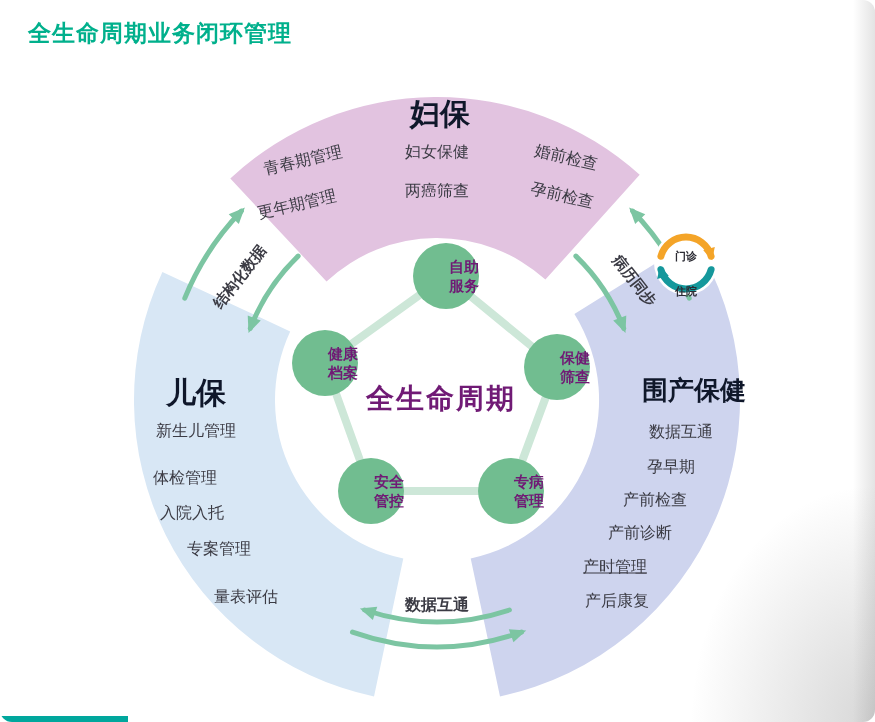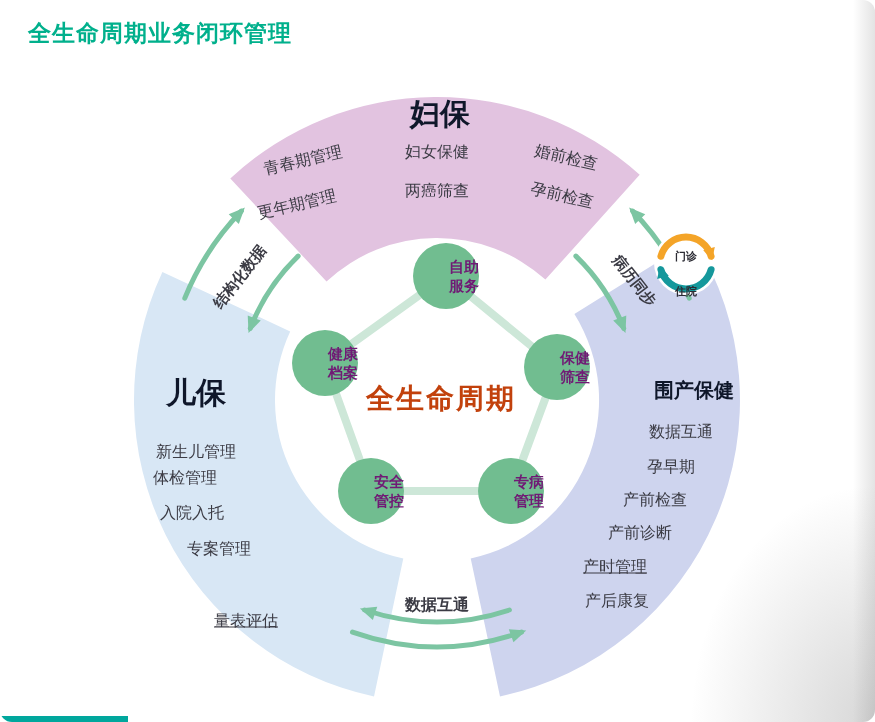--- a/index.html
+++ b/index.html
@@ -12,21 +12,21 @@
     position:absolute; left:28px; top:18px; font-size:23px; font-weight:700;
     color:#00b08c; letter-spacing:1px; white-space:nowrap;
   }
   .abs {
     position:absolute; white-space:nowrap;
     transform:translate(-50%,-50%) rotate(var(--r,0deg));
   }
   .sector-title { font-weight:700; color:#0f172a; }
   .item { font-size:16px; font-weight:500; color:#3b3b44; }
   .conn { font-size:15px; font-weight:700; color:#3b3b44; }
-  .center-label { font-size:28px; font-weight:700; color:#c2410c; letter-spacing:2px; }
+  .center-label { font-size:28px; font-weight:700; color:#701a75; letter-spacing:2px; }
   .node {
     position:absolute; transform:translate(-50%,-50%);
     width:66px; height:66px; border-radius:50%; background:#71bd90; color:#701a75;
     display:flex; flex-direction:column; align-items:flex-end; justify-content:center;
     font-size:15px; font-weight:700; line-height:1.3;
   }
   .badge-text { font-size:11px; font-weight:700; color:#2b2b33; line-height:1.35; text-align:center; }
   .edge-shade {
     position:absolute; right:0; top:0; width:22px; height:722px;
     background:linear-gradient(to right, rgba(130,130,130,0) 0%, rgba(130,130,130,0.22) 100%);
@@ -72,34 +72,34 @@
     <path d="M 509.4 610 Q 437 634 364.6 610" fill="none" stroke="#7cc5a2" stroke-width="5" stroke-linecap="round" marker-end="url(#mGreen)"></path>
     <path d="M 352.5 632.1 Q 437 662 521.5 632.1" fill="none" stroke="#7cc5a2" stroke-width="5" stroke-linecap="round" marker-end="url(#mGreen)"></path>
 
     <circle cx="686" cy="263" r="32" fill="#ffffff"></circle>
     <path d="M 660.9 256.3 A 26 26 0 0 1 711.1 256.3" fill="none" stroke="#f4a428" stroke-width="7" stroke-linecap="round" marker-end="url(#mOrange)"></path>
     <path d="M 711.1 269.7 A 26 26 0 0 1 660.9 269.7" fill="none" stroke="#15989c" stroke-width="7" stroke-linecap="round" marker-end="url(#mTeal)"></path>
   </svg>
 
   <div class="abs sector-title" style="left:440px; top:114px; font-size:30px;">妇保</div>
   <div class="abs sector-title" style="left:196px; top:393px; font-size:30px;">儿保</div>
-  <div class="abs sector-title" style="left:694px; top:390px; font-size:20px;">围产保健</div>
+  <div class="abs sector-title" style="left:694px; top:390px; font-size:26px;">围产保健</div>
 
   <div class="abs item" style="left:303px; top:161px; --r:-13deg;">青春期管理</div>
   <div class="abs item" style="left:297px; top:205px; --r:-13deg;">更年期管理</div>
   <div class="abs item" style="left:437px; top:152px;">妇女保健</div>
   <div class="abs item" style="left:437px; top:191px;">两癌筛查</div>
   <div class="abs item" style="left:566px; top:158px; --r:13deg;">婚前检查</div>
   <div class="abs item" style="left:562px; top:196px; --r:13deg;">孕前检查</div>
 
-  <div class="abs item" style="left:196px; top:431px;margin-top:21px;">新生儿管理</div>
+  <div class="abs item" style="left:196px; top:431px;">新生儿管理</div>
   <div class="abs item" style="left:185px; top:478px;">体检管理</div>
   <div class="abs item" style="left:192px; top:513px;">入院入托</div>
   <div class="abs item" style="left:219px; top:549px;">专案管理</div>
-  <div class="abs item" style="left:246px; top:621px;text-decoration:underline;">量表评估</div>
+  <div class="abs item" style="left:246px; top:597px;">量表评估</div>
 
   <div class="abs item" style="left:681px; top:432px;">数据互通</div>
   <div class="abs item" style="left:671px; top:467px;">孕早期</div>
   <div class="abs item" style="left:655px; top:500px;">产前检查</div>
   <div class="abs item" style="left:640px; top:533px;">产前诊断</div>
   <div class="abs item" style="left:615px; top:567px;text-decoration:underline;">产时管理</div>
   <div class="abs item" style="left:585px; top:601px;margin-left:32px;">产后康复</div>
 
   <div class="node" style="left:446px; top:276px;">
     <span>自助</span>

